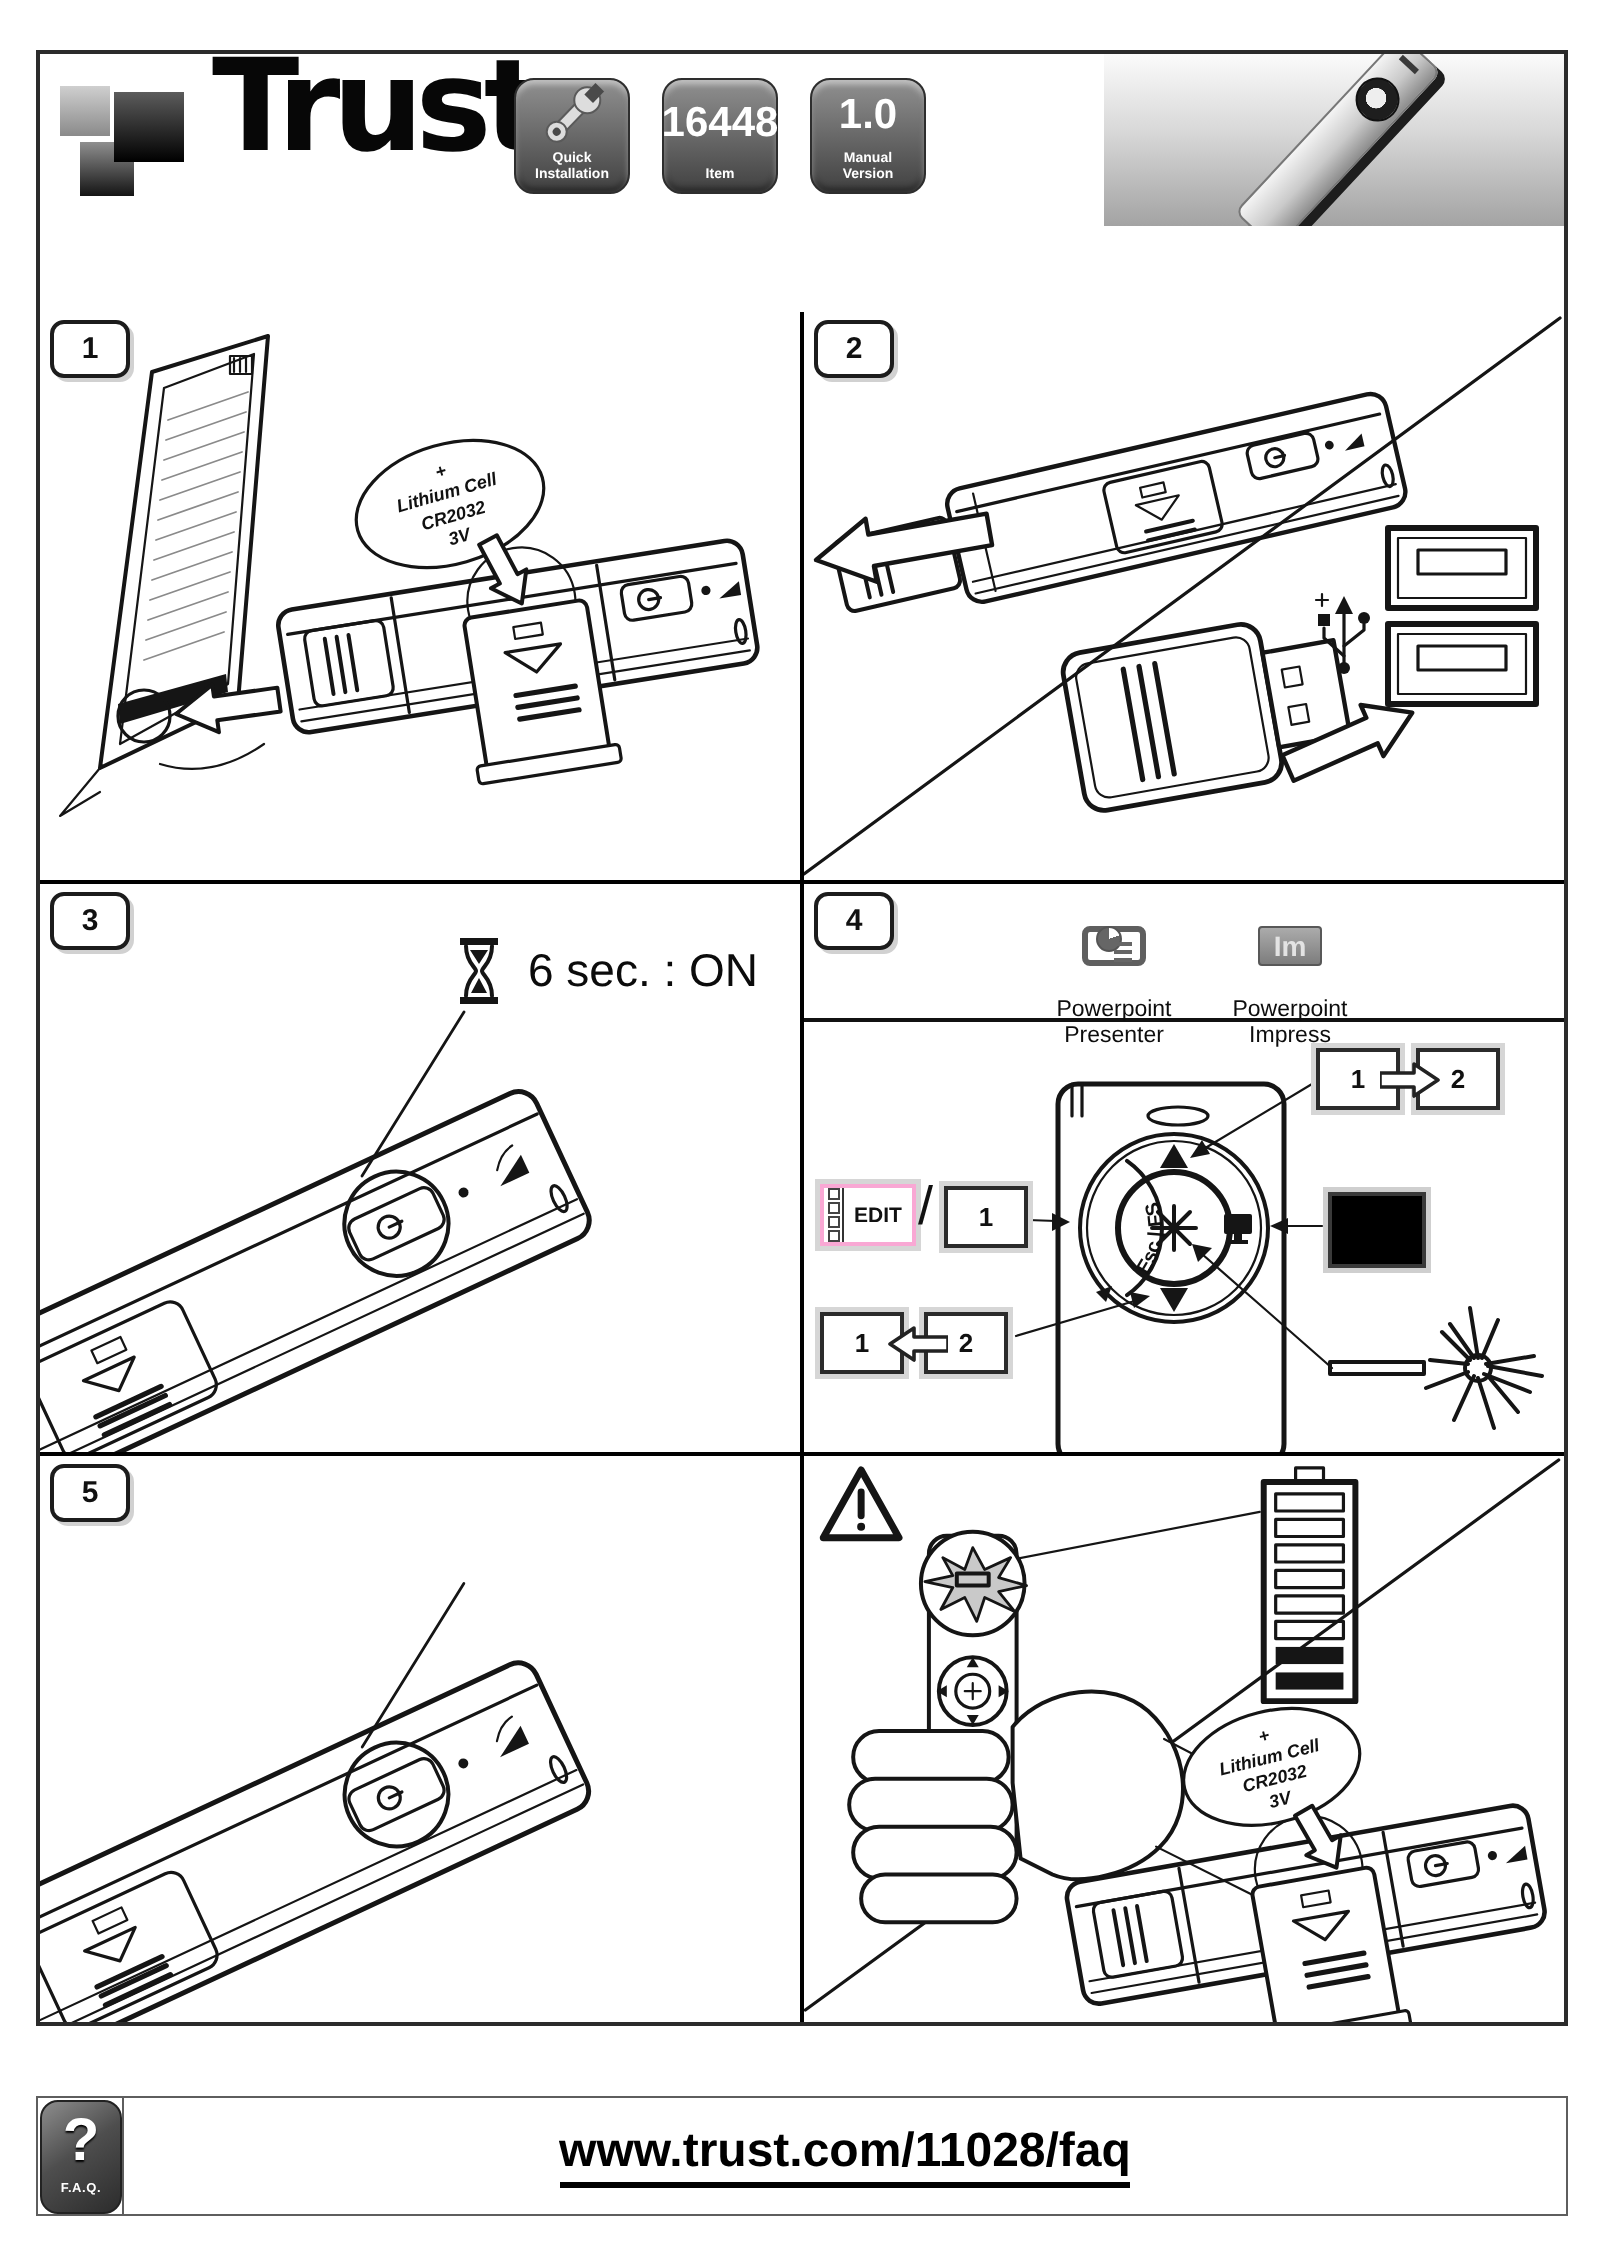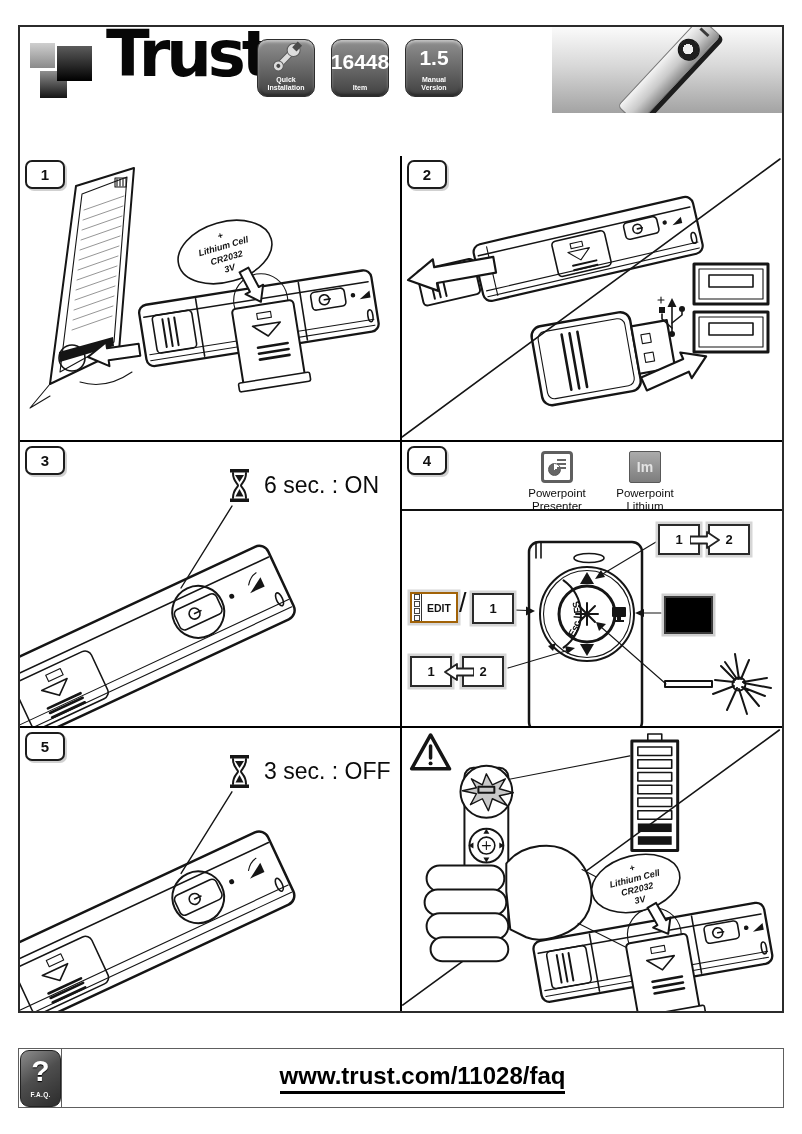--- a/index.html
+++ b/index.html
@@ -38,28 +38,28 @@
   .la .thin{stroke-width:1.1;}
   .la .med{stroke-width:1.6;}
   .la .thick{stroke-width:2.6;}
   .la .sw3{stroke-width:3;}
   
   .timer{position:absolute;left:208px;top:26px;display:flex;align-items:center;gap:13px;z-index:5;}
   .timer .cap{font-size:23px;color:#0b0b0b;white-space:nowrap;}
   
   .p4-top{position:absolute;left:0;top:0;width:380px;height:67px;border-bottom:2.5px solid #111;box-sizing:content-box;background:#fff;z-index:2;}
   .app{position:absolute;top:5px;width:86px;text-align:center;}
-  .app .ico{margin:4px auto;width:32px;height:32px;position:relative;box-sizing:border-box;}
+  .app .ico{margin:16px auto;width:32px;height:20px;position:relative;box-sizing:border-box;}
   .app .lbl{margin-top:3px;font-size:11.5px;line-height:13px;color:#0d0d0d;}
   .pp-ico{border:3px solid #5f5f5f;border-radius:4px;background:#fff;}
   .pp-pie{position:absolute;left:4px;bottom:4px;width:11px;height:11px;border-radius:50%;background:conic-gradient(#fff 0 70deg,#666 70deg 360deg);border:1px solid #555;}
   .pp-l{position:absolute;right:4px;width:9px;height:2px;background:#666;}
   .im-ico{background:linear-gradient(#ababab,#7d7d7d);border:1px solid #585858;border-radius:2px;color:#e3e3e3;font-weight:bold;font-size:14px;display:flex;align-items:center;justify-content:center;}
   .kbox{position:absolute;width:42px;height:31px;border:2px solid #2b2b2b;background:#fff;box-shadow:0 0 0 2.5px #d6d6d6;display:flex;align-items:center;justify-content:center;font-size:13px;font-weight:bold;box-sizing:border-box;z-index:3;}
-  .editbox{position:absolute;left:8px;top:150px;width:48px;height:31px;border:2px solid #a16207;background:#fff;box-shadow:0 0 0 2.5px #d6d6d6;display:flex;box-sizing:border-box;z-index:3;}
+  .editbox{position:absolute;left:8px;top:150px;width:48px;height:31px;border:2px solid #f9a8d4;background:#fff;box-shadow:0 0 0 2.5px #d6d6d6;display:flex;box-sizing:border-box;z-index:3;}
   .edit-strip{width:9px;border-right:1.5px solid #333;display:flex;flex-direction:column;align-items:center;justify-content:center;gap:1.5px;}
   .edit-strip i{display:block;width:4px;height:3.5px;border:0.8px solid #444;}
   .edit-lbl{flex:1;display:flex;align-items:center;justify-content:center;font-size:10.5px;font-weight:bold;}
   .p4-slash{position:absolute;left:57px;top:146px;font-size:27px;font-weight:normal;z-index:3;}
   .blackscreen{position:absolute;left:262px;top:154px;width:45px;height:34px;background:#000;border:2px solid #3a3a3a;box-shadow:0 0 0 2.5px #cfcfcf;z-index:3;}
   .slide-arrow{position:absolute;z-index:4;}
   
   .footer{position:absolute;left:18px;top:1048px;width:766px;height:60px;border:1.5px solid #5e5e5e;box-sizing:border-box;background:#fff;}
   .faq-cell{position:absolute;left:0;top:0;width:43px;height:100%;border-right:1.5px solid #5e5e5e;box-sizing:border-box;}
   .faq-badge{position:absolute;left:1px;top:1px;width:39px;height:55px;border-radius:9px;background:linear-gradient(145deg,#8d8d8d 0%,#4e4e4e 45%,#2c2c2c 100%);border:1px solid #222;color:#fff;text-align:center;}
@@ -91,21 +91,21 @@
             <circle cx="20" cy="28" r="2" fill="#4a4a4a" stroke="none"></circle>
           </g>
         </svg>
         <span class="sm"><span>Quick</span><br><span>Installation</span></span>
       </div>
       <div class="badge">
         <span class="big">16448</span>
         <span class="sm">Item</span>
       </div>
       <div class="badge">
-        <span class="big">1.5</span>
+        <span class="big">1.0</span>
         <span class="sm"><span>Manual</span><br><span>Version</span></span>
       </div>
     </div>
     <div class="photo">
       <div class="photo-dev">
         <span class="photo-dial"></span>
         <span class="photo-clip"></span>
       </div>
     </div>
   </div>
@@ -277,21 +277,21 @@
           <div class="ico pp-ico">
             <span class="pp-pie"></span>
               <span class="pp-l" style="top:5px;"></span>
               <span class="pp-l" style="top:9px;"></span>
               <span class="pp-l" style="top:13px;"></span>
           </div>
           <div class="lbl"><span>Powerpoint</span><br><span>Presenter</span></div>
         </div>
         <div class="app" style="left:200px;">
           <div class="ico im-ico">Im</div>
-          <div class="lbl"><span>Powerpoint</span><br><span>Lithium</span></div>
+          <div class="lbl"><span>Powerpoint</span><br><span>Impress</span></div>
         </div>
       </div>
       <div class="numbox">4</div>
 
       <div class="editbox">
         <span class="edit-strip">
             <i></i>
             <i></i>
             <i></i>
             <i></i>
@@ -352,31 +352,20 @@
         <rect x="263" y="239" width="47" height="6" fill="#8a8a8a" stroke="none"></rect>
         <g transform="translate(337,242)" stroke="#5a5a5a" stroke-width="4.5" stroke-linecap="round">
           <path d="M4,-2 L28,-6 M3,3 L26,12 M0,5 L8,30 M-2,4 L-12,26 M-5,2 L-26,10 M-5,-2 L-24,-4 M-4,-4 L-18,-18 M0,-5 L-4,-30 M2,-5 L10,-24 M5,4 L20,22 M-2,-5 L-14,-22 M5,-1 L32,4" fill="none"></path>
           <circle cx="0" cy="0" r="6.5" fill="#5a5a5a" stroke="none"></circle>
         </g>
       </svg>
     </section>
 
     <section class="panel">
       <div class="numbox">5</div>
-      <div class="timer">
-        <svg class="la" width="23" height="35" viewBox="0 0 23 35">
-          <rect x="2" y="1" width="19" height="3.5" class="fD"></rect>
-          <rect x="2" y="30.5" width="19" height="3.5" class="fD"></rect>
-          <path d="M5,5 C5,13.5 10,15.5 10,17.5 C10,19.5 5,21.5 5,30"></path>
-          <path d="M18,5 C18,13.5 13,15.5 13,17.5 C13,19.5 18,21.5 18,30"></path>
-          <polygon points="7,7 16,7 11.5,14" class="fD"></polygon>
-          <polygon points="11.5,21 7.5,28.5 15.5,28.5" class="fD"></polygon>
-        </svg>
-        <span class="cap">3 sec. : OFF</span>
-      </div>
       <svg class="la" width="380" height="283" viewBox="0 0 380 284">
         <line x1="212" y1="64" x2="161" y2="146" style="stroke-width:1.4"></line>
         <g transform="translate(-55,240) rotate(-25)">
           <rect x="0" y="0" width="330" height="80" rx="10" style="stroke-width:2.5"></rect>
           <line x1="4" y1="15" x2="328" y2="15" class="med"></line>
           <line x1="4" y1="62" x2="328" y2="62" class="thin"></line>
           <line x1="4" y1="70" x2="328" y2="70" class="thin"></line>
           <g>
             <rect x="42" y="22" width="84" height="52" rx="7" class="med"></rect>
             <rect x="76" y="28" width="16" height="7" class="thin"></rect>

